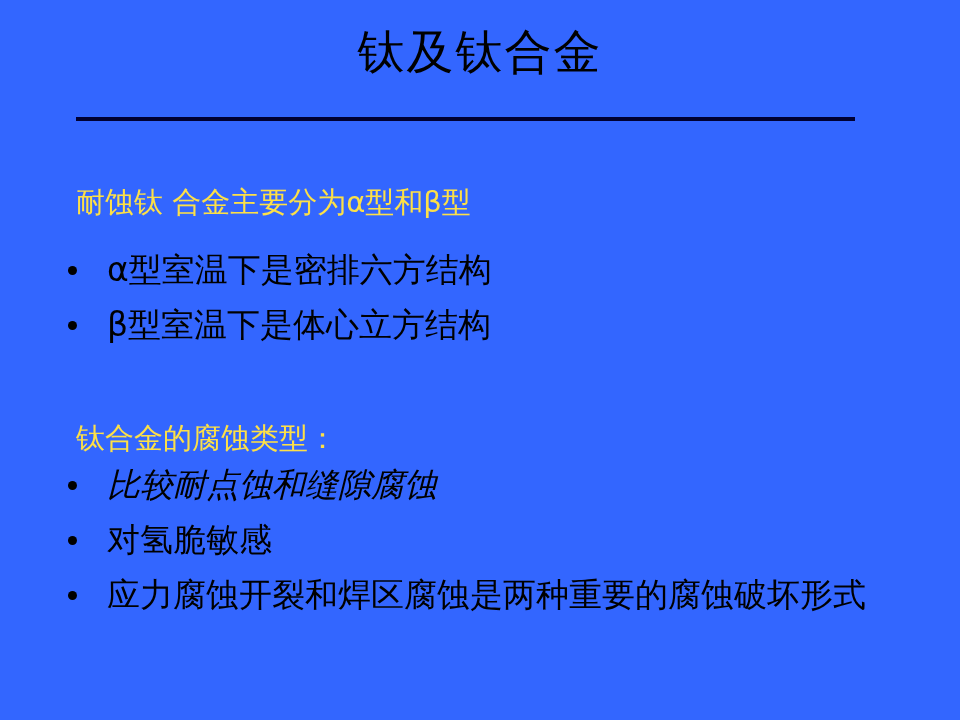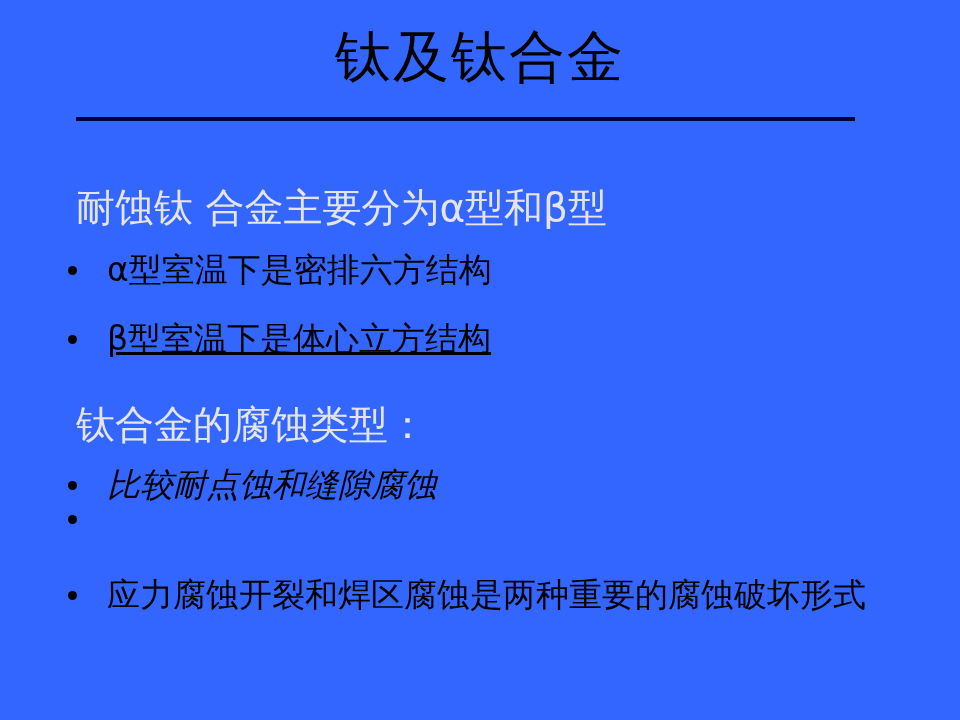--- a/index.html
+++ b/index.html
@@ -19,21 +19,21 @@
     height: 720px;
     background: #3366FF;
     box-sizing: border-box;
   }
   .slide-title {
     position: absolute;
     left: 0;
     top: 26px;
     width: 960px;
     text-align: center;
-    font-size: 56px;
+    font-size: 47px;
     line-height: 1.1;
     color: #000000;
     letter-spacing: 2px;
     font-weight: normal;
     margin: 0;
     white-space: nowrap;
   }
   .title-rule {
     position: absolute;
     left: 76px;
@@ -44,23 +44,23 @@
   }
   .body-block {
     position: absolute;
     left: 0;
     top: 0;
     width: 960px;
   }
   .section-heading {
     position: absolute;
     left: 76px;
-    font-size: 39px;
+    font-size: 29px;
     line-height: 1.15;
-    color: #e5e5e5;
+    color: #fde047;
     white-space: nowrap;
     letter-spacing: 0px;
   }
   .bullet-row {
     position: absolute;
     left: 68px;
     display: flex;
     align-items: baseline;
     white-space: nowrap;
   }
@@ -78,22 +78,22 @@
     display: inline-block;
     margin-left: 30px;
     font-size: 33px;
     line-height: 1.15;
     color: #000000;
     letter-spacing: 0px;
   }
   
   .h-1 { top: 186px; }
   .b-1 { top: 251px; }
-  .b-2 { top: 320px; text-decoration: underline; }
-  .h-2 { top: 403px; }
+  .b-2 { top: 306px; }
+  .h-2 { top: 422px; }
   .b-3 { top: 466px; font-style: italic; }
   .b-4 { top: 521px; }
   .b-5 { top: 576px; }
 </style>
 </head>
 <body>
 
 <div class="slide">
 
   <h1 class="slide-title">钛及钛合金</h1>
@@ -116,20 +116,21 @@
 
     <div class="section-heading h-2">钛合金的腐蚀类型：</div>
 
     <div class="bullet-row b-3">
       <span class="bullet-dot"></span>
       <span class="bullet-text">比较耐点蚀和缝隙腐蚀</span>
     </div>
 
     <div class="bullet-row b-4">
       <span class="bullet-dot"></span>
+      <span class="bullet-text">对氢脆敏感</span>
     </div>
 
     <div class="bullet-row b-5">
       <span class="bullet-dot"></span>
       <span class="bullet-text">应力腐蚀开裂和焊区腐蚀是两种重要的腐蚀破坏形式</span>
     </div>
 
   </div>
 </div>
 

